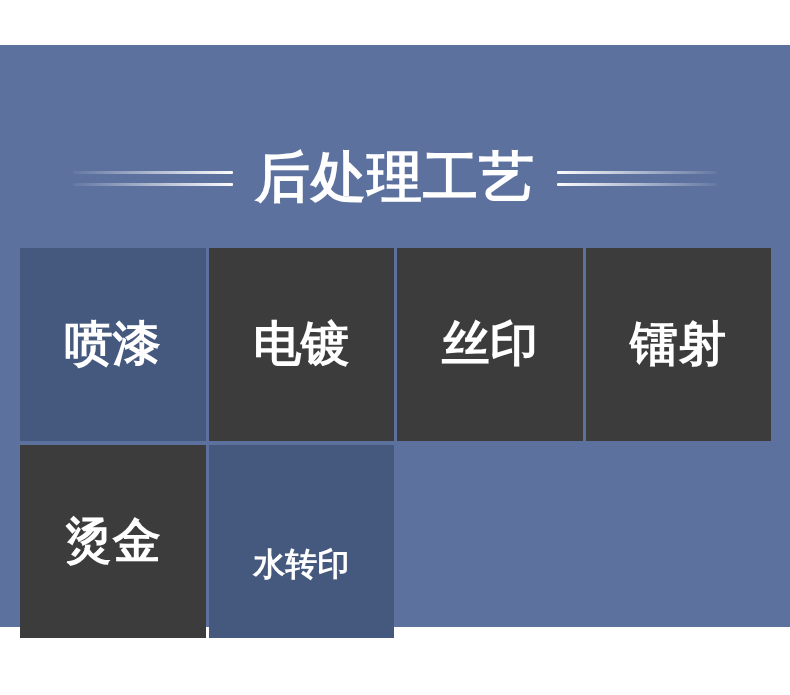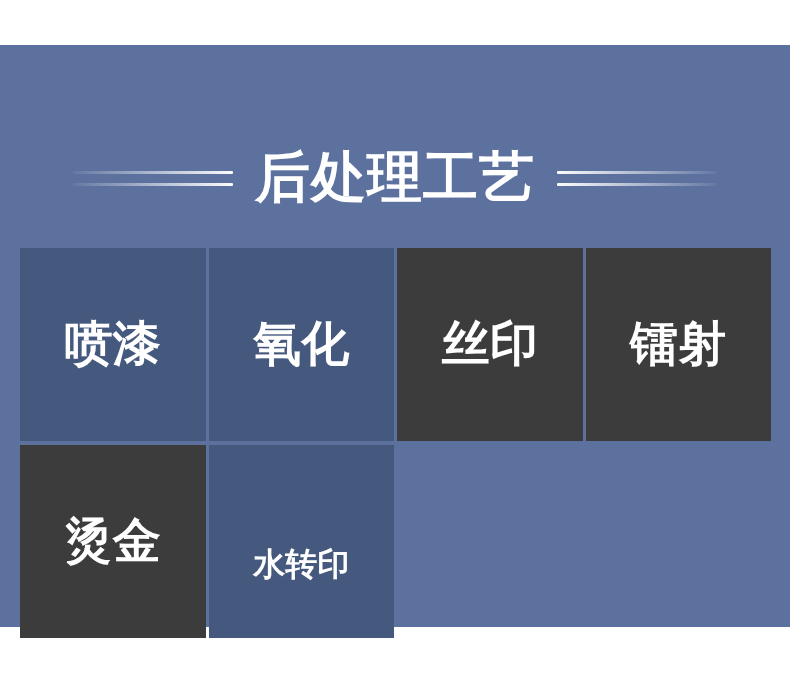--- a/index.html
+++ b/index.html
@@ -131,24 +131,24 @@
         <span class="rule r2"></span>
       </div>
     </div>
 
     <div class="grid">
 
       <div class="cell blue">
         <span class="label">喷漆</span>
       </div>
 
+      <div class="cell dark">
+        <span class="label">电镀</span>
+      </div>
 
-      <div class="cell blue">
-        <span class="label">氧化</span>
-      </div>
 
       <div class="cell dark">
         <span class="label">丝印</span>
       </div>
 
       <div class="cell dark">
         <span class="label">镭射</span>
       </div>
 
 

